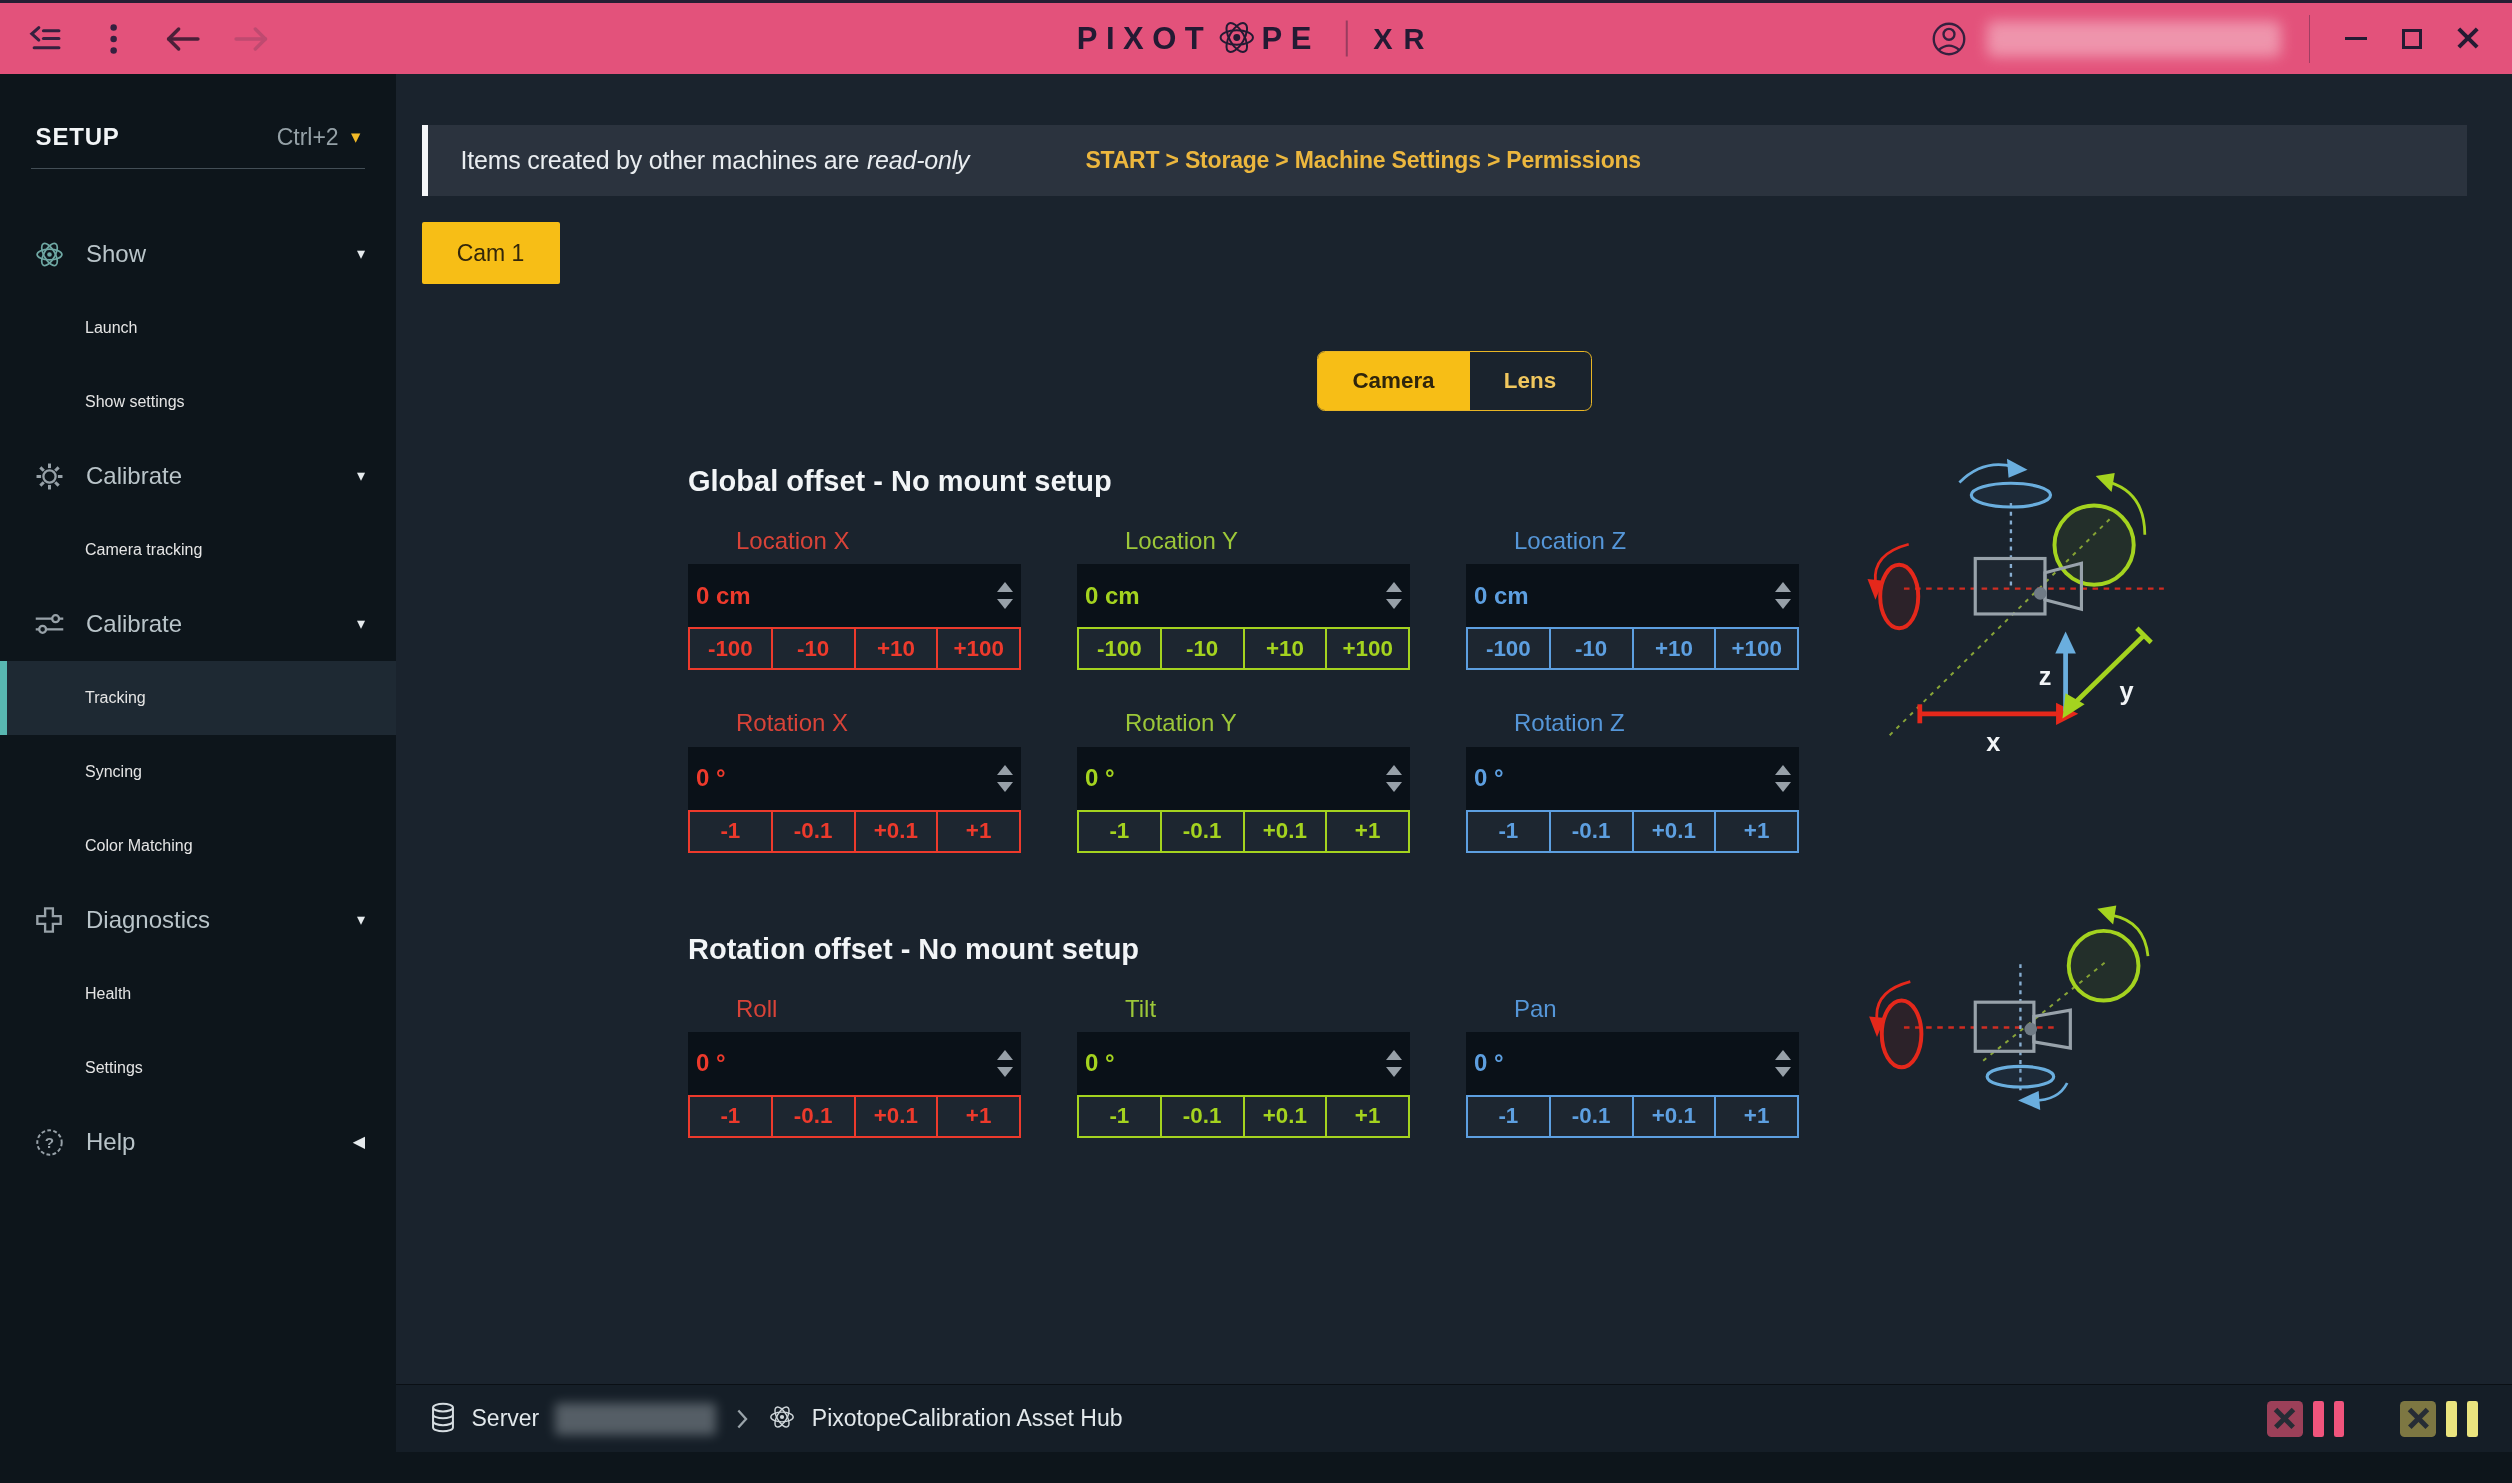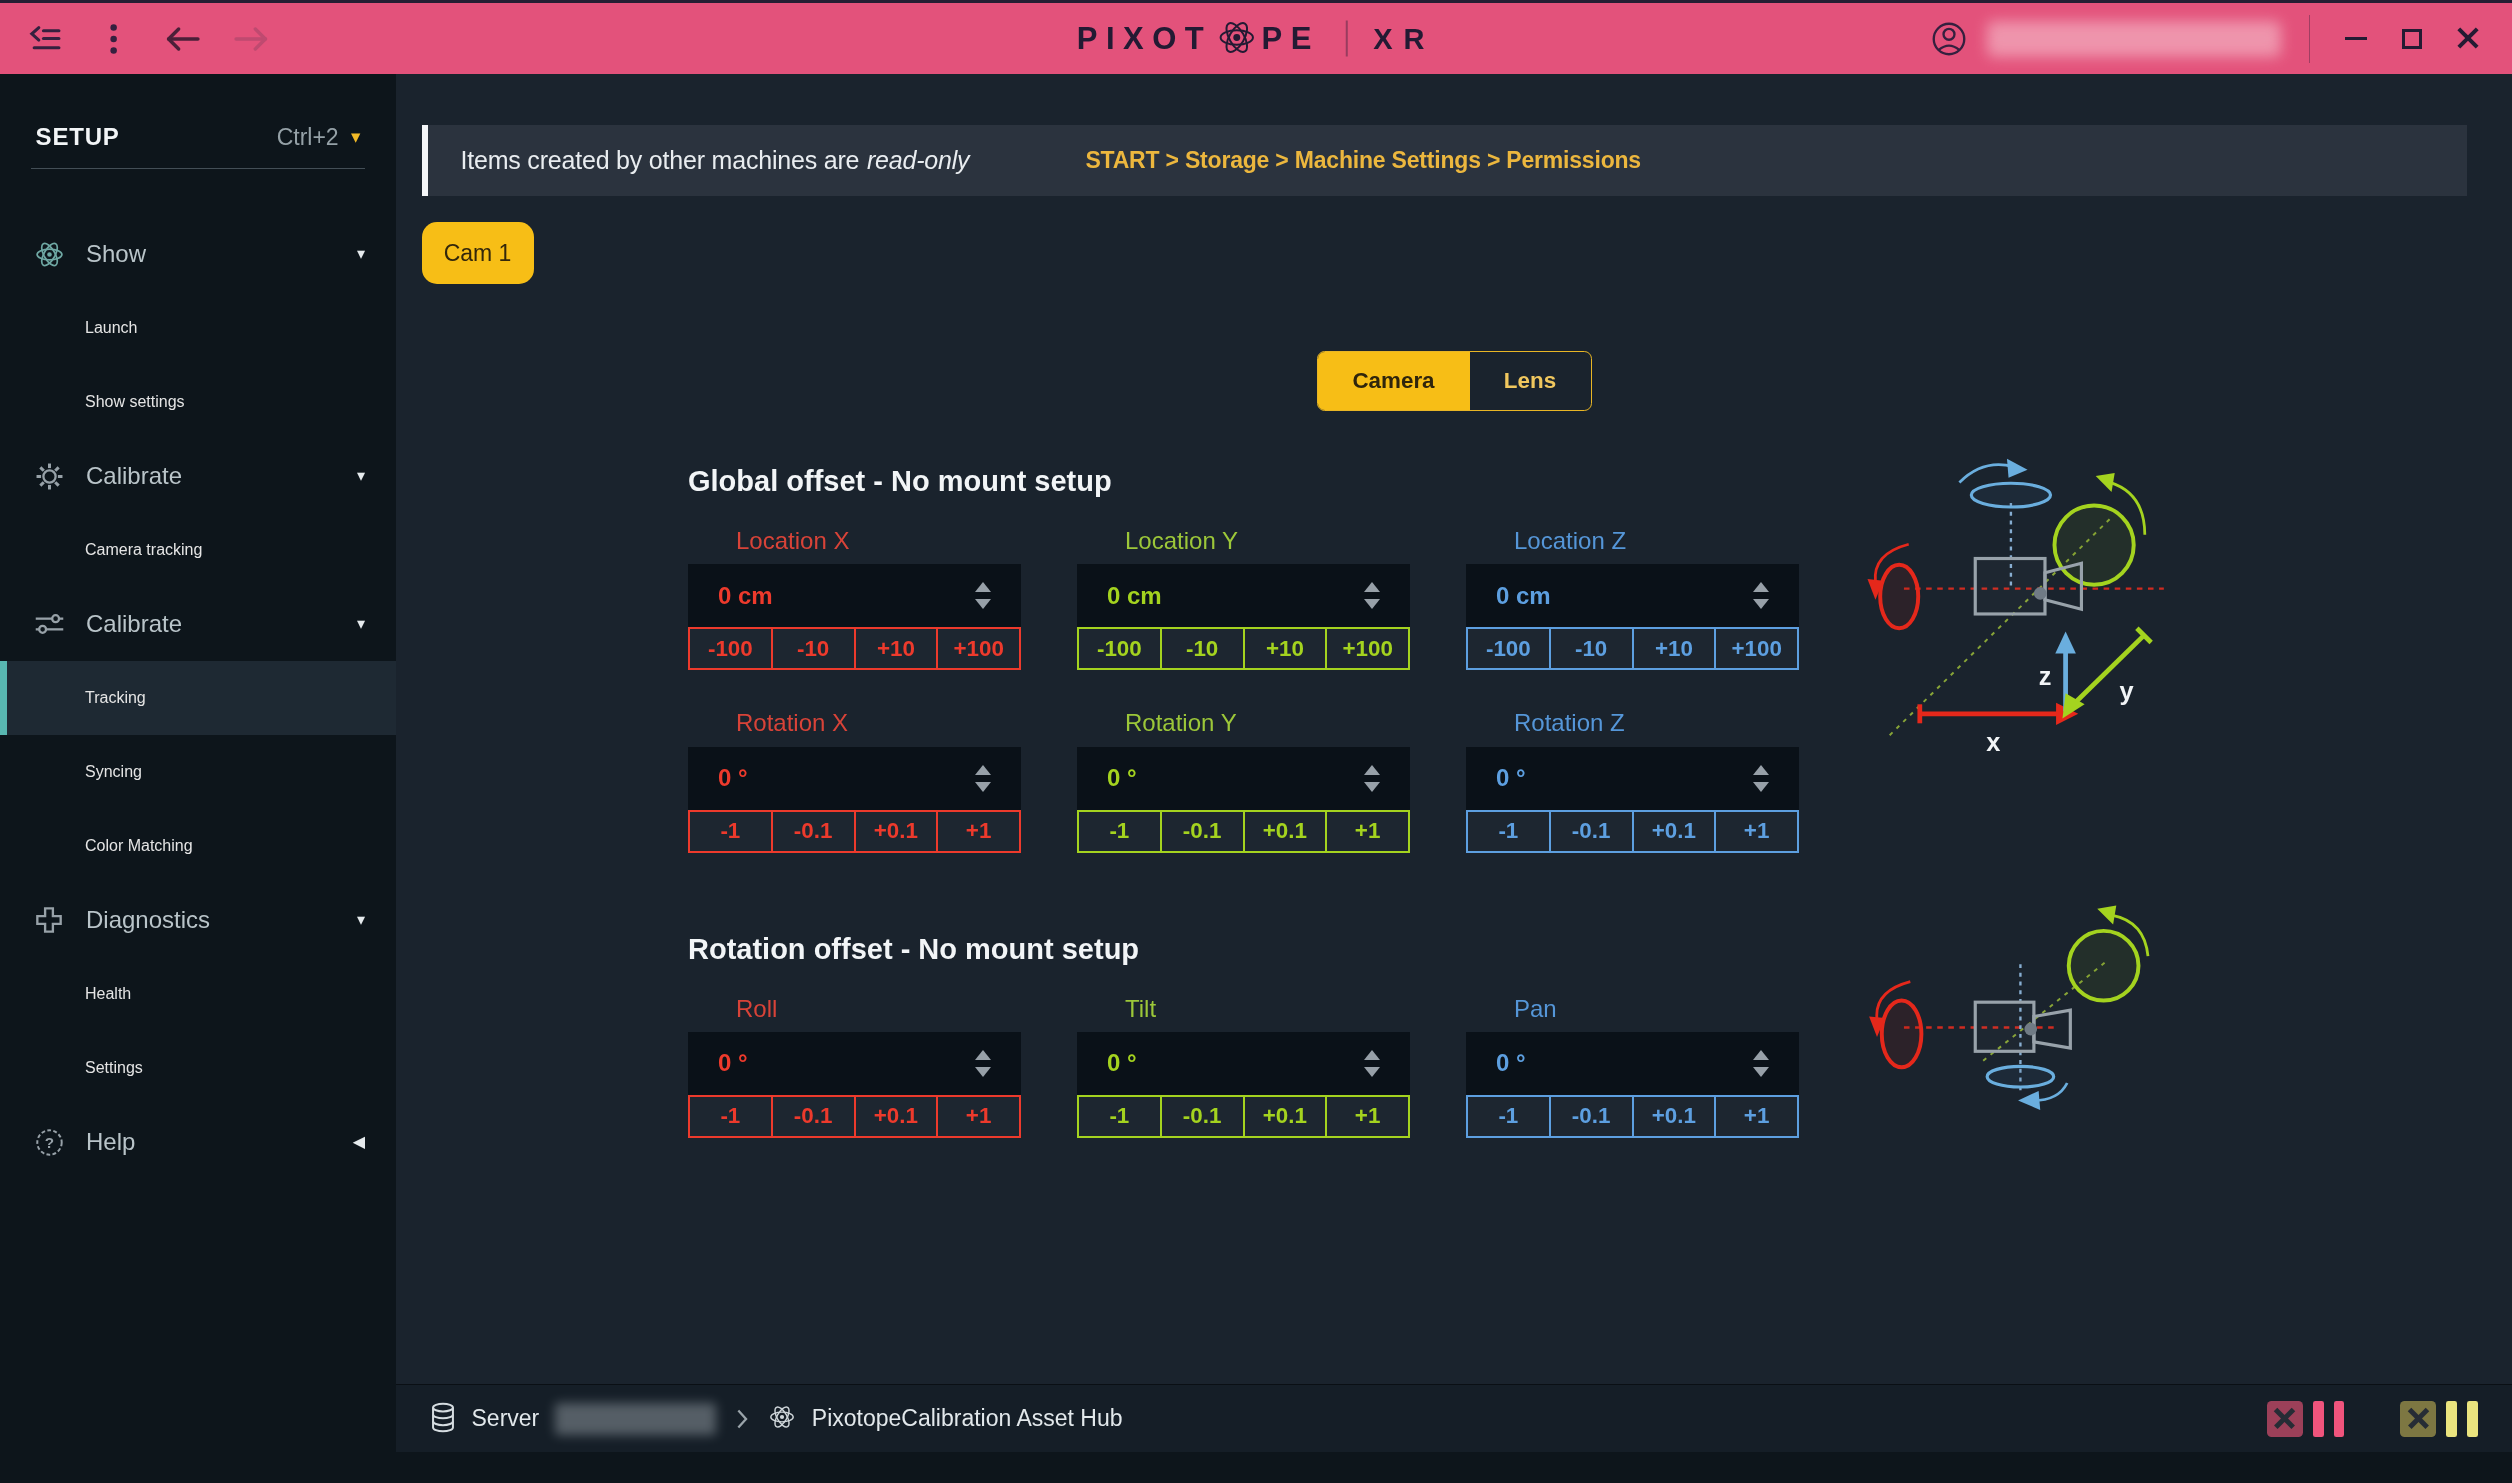--- a/index.html
+++ b/index.html
@@ -45,36 +45,36 @@
   .nav-item.selected::before{content:"";position:absolute;left:0;top:0;bottom:0;width:7px;background:#58b7b1;}
 
   
   .main{flex:1;display:flex;flex-direction:column;background:#0d151b;min-width:0;}
   .panel{height:1310px;background:#1a232d;position:relative;overflow:hidden;}
   .banner{margin:51px 45px 0 25.5px;height:71px;background:#2b333e;display:flex;align-items:center;position:relative;padding-left:39px;}
   .banner::before{content:"";position:absolute;left:0;top:0;bottom:0;width:6.2px;background:#f4f6f8;}
   .banner-msg{font-size:25px;color:#e9edf0;letter-spacing:-0.2px;}
   .banner-emph{font-style:italic;margin-left:7.7px;}
   .breadcrumb{margin-left:116px;font-size:23px;font-weight:700;color:#ecb73e;letter-spacing:-0.2px;}
-  .cam-tab{display:block;margin:26px 0 0 25.5px;width:112px;height:62px;background:#f7be16;border:none;border-radius:15px;font-size:23px;color:#33270b;cursor:pointer;}
+  .cam-tab{display:block;margin:26px 0 0 25.5px;width:138px;height:62px;background:#f7be16;border:none;border-radius:2px;font-size:23px;color:#33270b;cursor:pointer;}
   .toggle{margin:67px auto 0;height:60px;display:flex;width:fit-content;border:1.5px solid #e9b625;border-radius:7.7px;overflow:hidden;}
   .toggle-seg{display:flex;align-items:center;justify-content:center;font-size:22.4px;font-weight:700;cursor:pointer;}
   .toggle-camera{width:152px;background:#f7be16;color:#2f250c;}
   .toggle-lens{width:121px;background:transparent;color:#f0c75e;}
 
   .offset-area{position:absolute;left:292px;top:391px;width:1129px;}
   .section-title{font-size:29px;font-weight:700;color:#f2f5f7;margin:0 0 29px;}
   .section-title.second{margin-top:80px;}
   .fields-row{display:flex;gap:56px;margin-bottom:39px;}
   .field{width:333px;}
   .field.red{--c:#ed3a2c;--lbl:#d84338;}
   .field.green{--c:#a4d31f;--lbl:#9cc739;}
   .field.blue{--c:#5d9fe0;--lbl:#5596d8;}
   .flabel{font-size:24px;color:var(--lbl);margin-bottom:9.3px;margin-left:48px;}
-  .finput{height:63px;background:#0a1118;display:flex;align-items:center;justify-content:space-between;padding:0 30px;}
+  .finput{height:63px;background:#0a1118;display:flex;align-items:center;justify-content:space-between;padding:0 8px;}
   .fvalue{font-size:24px;font-weight:700;color:var(--c);}
   .spin{display:flex;flex-direction:column;gap:7px;cursor:pointer;}
   .tri-up{width:0;height:0;border-left:8.5px solid transparent;border-right:8.5px solid transparent;border-bottom:10px solid #97a0a8;}
   .tri-dn{width:0;height:0;border-left:8.5px solid transparent;border-right:8.5px solid transparent;border-top:10px solid #97a0a8;}
   .steps{display:flex;border:2.3px solid var(--c);}
   .steps button{flex:1;height:39px;background:#1d2630;border:0;border-left:2.3px solid var(--c);color:var(--c);font-size:22.4px;font-weight:700;padding:0;cursor:pointer;font-family:inherit;}
   .steps button:first-child{border-left:0;}
 
   .diagram1{position:absolute;left:1462px;top:364px;}
   .diagram2{position:absolute;left:1462px;top:826px;}

